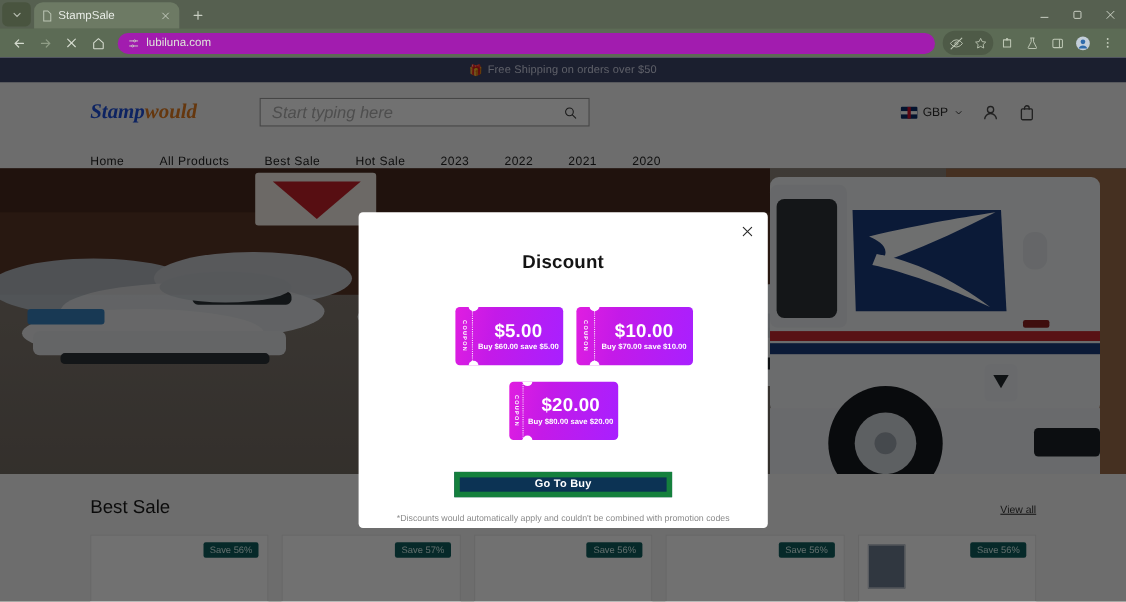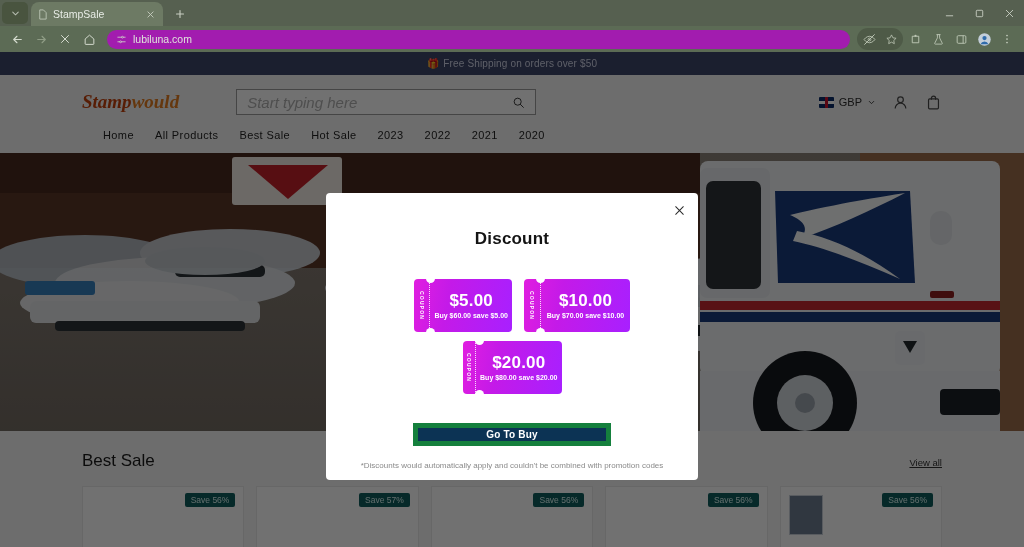--- a/index.html
+++ b/index.html
@@ -78,39 +78,39 @@
     gap: 4px;
   }
   .promo-text { font-size: 10px; color: #cfd3e6; letter-spacing: .15px; }
   .promo-emoji { font-size: 10px; }
 
   .site-header {
     height: 54px; background: #f2f2f2;
     display: flex; align-items: center; padding: 0 82px;
   }
   .logo { font-family: "Liberation Serif", serif; font-size: 19px; font-weight: bold; font-style: italic; }
-  .logo .lg-dark { color: #c2410c; }
+  .logo .lg-dark { color: #1d4ed8; }
   .logo .lg-accent { color: #e07b20; }
   .searchbox {
     width: 300px; height: 26px; margin-left: 57px;
     border: 1px solid #9a9a9a; background: #fafafa;
     display: flex; align-items: center; padding: 0 10px;
   }
   .search-ph { flex:1; font-size: 15px; color: #adadad; font-style: italic; }
   .hdr-right { margin-left: auto; display: flex; align-items: center; gap: 16px; }
   .currency { display: flex; align-items: center; gap: 5px; font-size: 11px; color: #2b2b2b; }
   .flag { width: 15px; height: 11px; border-radius: 1px; position: relative; overflow:hidden;
           background: #0a2a66; flex: 0 0 15px; }
   .flag:before { content:""; position:absolute; left:0; top:4px; width:100%; height:3px; background:#fff;}
   .flag:after { content:""; position:absolute; left:6px; top:0; width:3px; height:100%; background:#c8102e;}
   .hdr-icon { width: 17px; height: 17px; opacity:.85; }
 
   .nav {
-    height: 24px; background: #f2f2f2; display: flex; align-items: flex-start;
-    padding: 0 82px; gap: 21px; margin-left: 21px;
+    height: 24px; background: #f2f2f2; display: flex; align-items: flex-end;
+    padding: 0 82px; gap: 32px;
   }
   .nav-item { font-size: 11px; color: #1f1f1f; letter-spacing: .4px; white-space: nowrap; }
 
   .hero {
     height: 278px; position: relative; overflow: hidden;
     background: #6d6256;
   }
   .hero-img { position: absolute; inset: 0; }
 
   .bestsale {
@@ -144,21 +144,21 @@
   }
   .modal-close {
     position: absolute; right: 11px; top: 10px; width: 15px; height: 15px;
     display:flex; align-items:center; justify-content:center; cursor:pointer;
   }
   .modal-title {
     font-size: 17px; font-weight: bold; color: #141414; margin-top: 24px;
     letter-spacing: .2px;
   }
   .coupon-row { display: flex; gap: 12px; margin-top: 30px; justify-content: space-between; padding-left: 20px; }
-  .coupon-row2 { display: flex; margin-top: 9px; justify-content: center; }
+  .coupon-row2 { display: flex; margin-top: 15px; justify-content: center; }
   .coupon {
     height: 53px; display: flex; border-radius: 4px; overflow: hidden;
     background: linear-gradient(100deg, #e01ee0 0%, #c41ae8 35%, #a820ff 100%);
     position: relative;
   }
   .coupon.w1 { width: 98px; }
   .coupon.w2 { width: 106px; }
   .coupon.w3 { width: 99px; }
   .coupon-stub {
     width: 17px; display: flex; align-items: center; justify-content: center;

